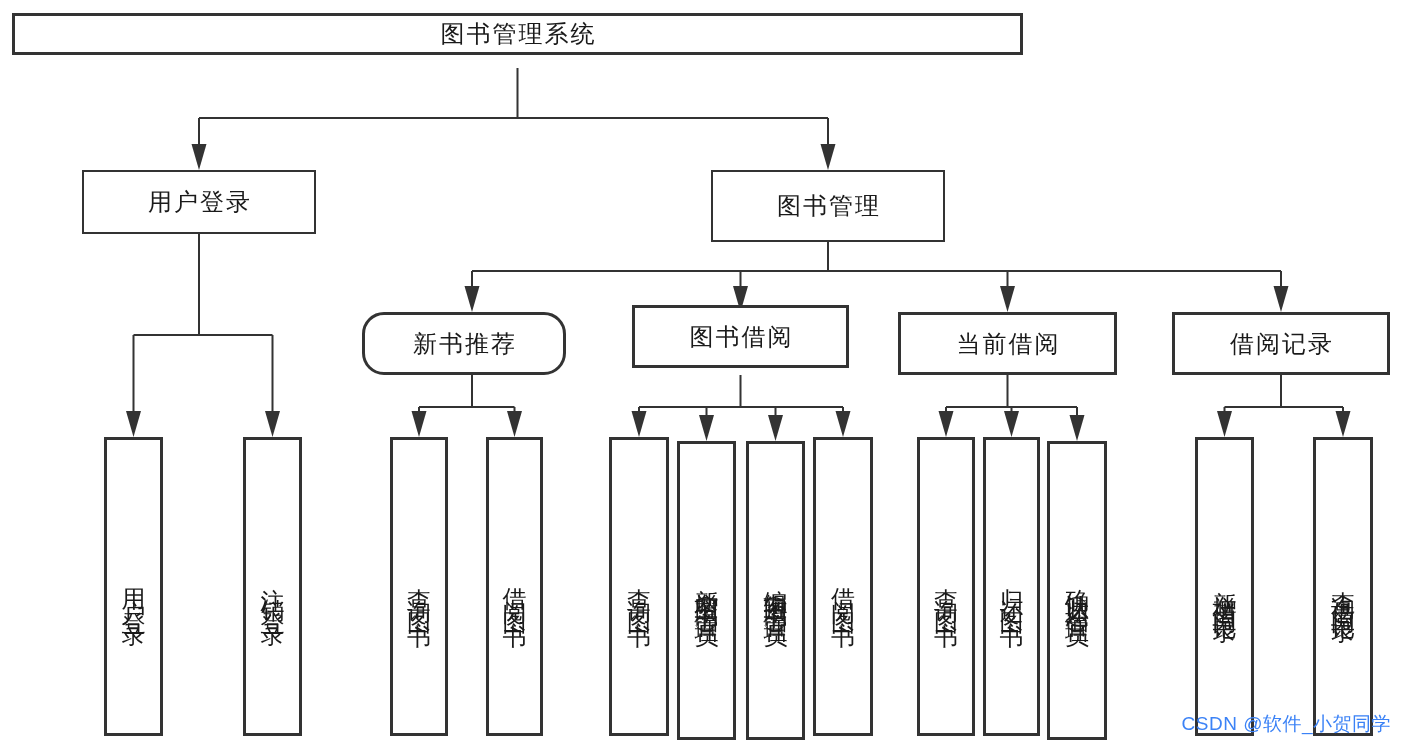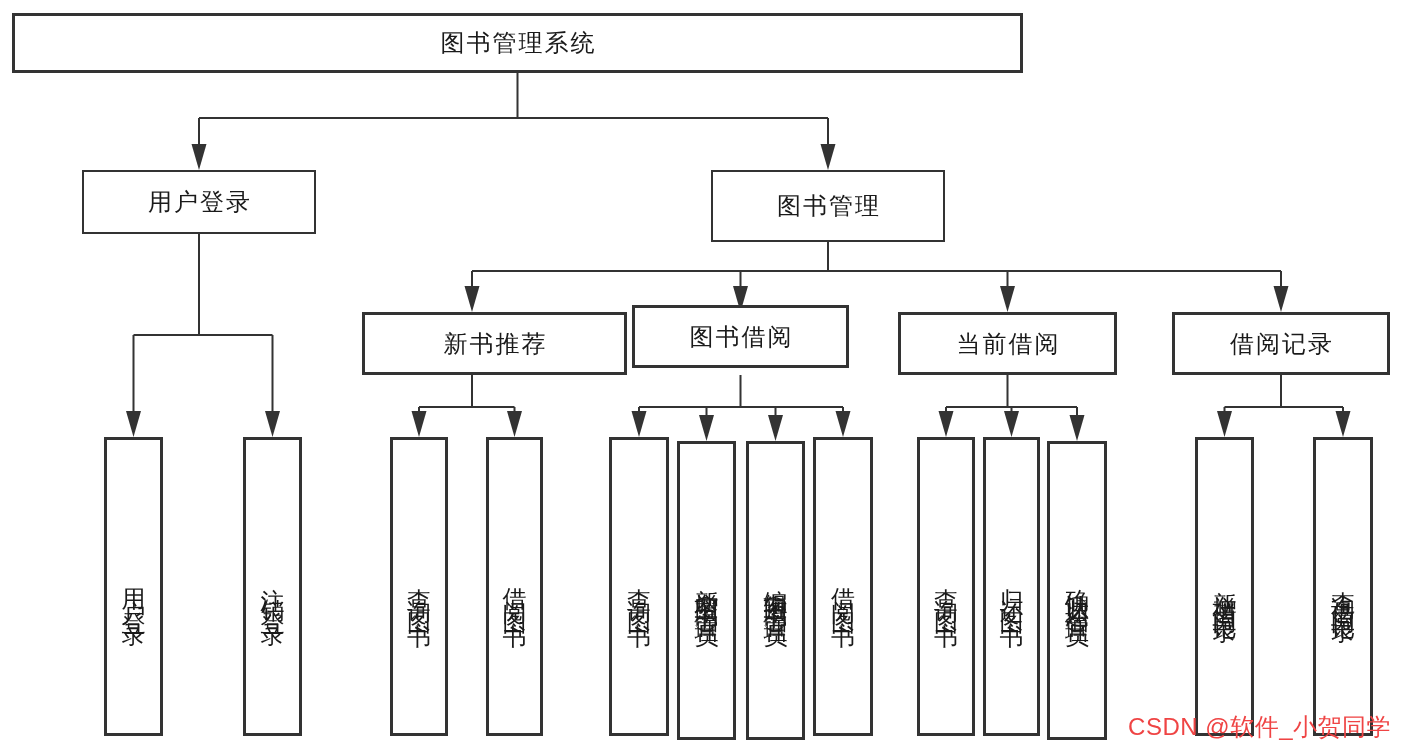--- a/index.html
+++ b/index.html
@@ -47,22 +47,22 @@
     line-height: 1;
   }
   .node.v.ls4 .label { letter-spacing: 12px; transform: translateY(6px); }
   .node.v.ls6 .label { letter-spacing: 6px;  transform: translateY(3px); }
   .node.v.ls9 .label { letter-spacing: 5px;  transform: translateY(2px); }
   .watermark {
     position: absolute;
     right: 14px;
     top: 711px;
     z-index: 3;
-    font-size: 24px;
-    color: #ef4444;
+    font-size: 19px;
+    color: #3b82f6;
     letter-spacing: 0.5px;
     white-space: nowrap;
   }
 </style>
 </head>
 <body>
 
 <div class="stage">
 
   <svg class="connectors" width="1405" height="747" viewBox="0 0 1405 747">
@@ -98,32 +98,32 @@
       <polygon points="768,415 783,415 775.5,441"></polygon>
       <polygon points="835.5,411 850.5,411 843,437"></polygon>
       <polygon points="938.5,411 953.5,411 946,437"></polygon>
       <polygon points="1004,411 1019,411 1011.5,437"></polygon>
       <polygon points="1069.5,415 1084.5,415 1077,441"></polygon>
       <polygon points="1217,411 1232,411 1224.5,437"></polygon>
       <polygon points="1335.5,411 1350.5,411 1343,437"></polygon>
     </g>
   </svg>
 
-  <div class="node" style="left:12px; top:13px; width:1011px; height:60px;">
+  <div class="node" style="left:12px; top:13px; width:1011px; height:42px;">
     <span class="label">图书管理系统</span>
   </div>
 
   <div class="node thin" style="left:82px; top:170px; width:234px; height:64px;">
     <span class="label">用户登录</span>
   </div>
   <div class="node thin" style="left:711px; top:170px; width:234px; height:72px;">
     <span class="label">图书管理</span>
   </div>
 
-  <div class="node" style="left:362px; top:312px; width:265px; height:63px;">
+  <div class="node" style="left:362px; top:312px; width:204px; height:63px;border-radius:22px;">
     <span class="label">新书推荐</span>
   </div>
   <div class="node" style="left:632px; top:305px; width:217px; height:63px;">
     <span class="label">图书借阅</span>
   </div>
   <div class="node" style="left:1172px; top:312px; width:218px; height:63px;">
     <span class="label">借阅记录</span>
   </div>
   <div class="node" style="left:898px; top:312px; width:219px; height:63px;">
     <span class="label">当前借阅</span>

